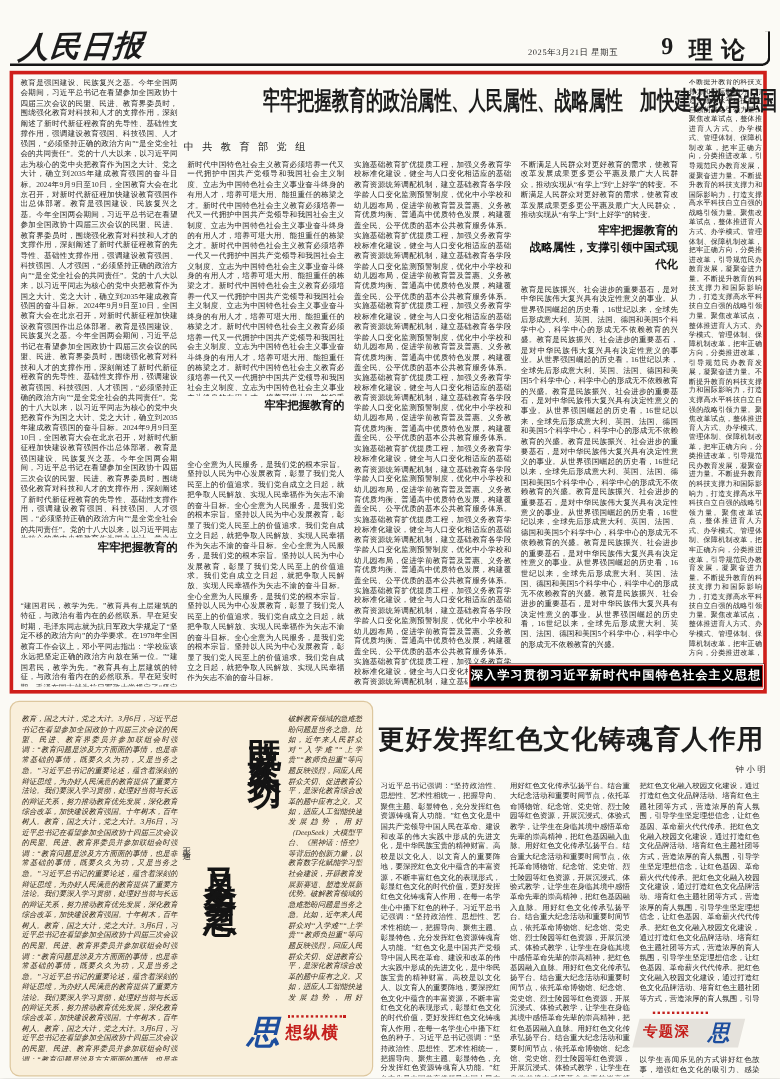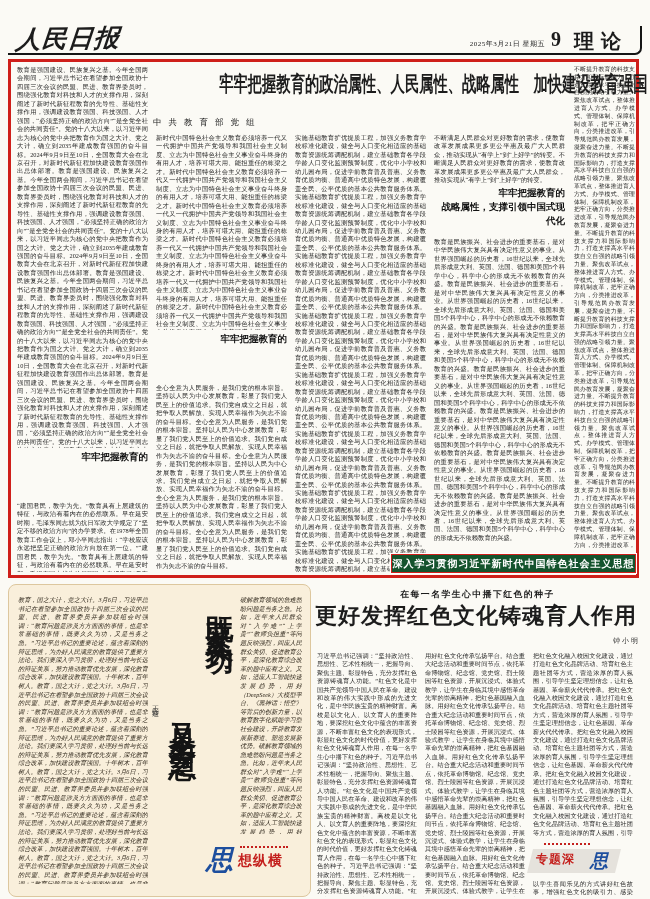--- a/index.html
+++ b/index.html
@@ -6,37 +6,37 @@
   .page{position:relative;width:650px;height:899px;background:#fbfaf5;overflow:hidden;
         font-family:"Liberation Serif","DejaVu Serif",serif;color:#1c1c1c;
         box-shadow:2px 2px 4px rgba(0,0,0,.25);}
   
   .masthead{position:absolute;left:16px;top:22px;font-size:25px;font-weight:bold;
             font-style:italic;transform:skewX(-6deg) rotate(-1deg);letter-spacing:1px;}
   .header-rule{position:absolute;left:8px;top:26px;width:632px;height:27px;
                border-bottom:2px solid #151515;border-right:2px solid #151515;
                border-bottom-right-radius:7px;}
   .header-date{position:absolute;left:440px;top:39px;width:105px;font-size:7px;
-               text-align:right;letter-spacing:.5px;}
+               letter-spacing:.5px;}
   .page-no{position:absolute;left:551px;top:28px;font-size:20px;font-weight:bold;}
   .section-name{position:absolute;left:574px;top:28px;font-size:20px;font-weight:bold;letter-spacing:7px;}
   
   .red-box{position:absolute;left:8px;top:59px;width:625px;height:513px;border:3px solid #cf1f1a;background:#fbfaf5;}
   .headline{position:absolute;left:153px;top:70px;width:414px;text-align:center;white-space:nowrap;
             font-family:"Liberation Sans","DejaVu Sans",sans-serif;font-weight:bold;font-size:21px;
             transform:scaleX(.68);transform-origin:center;}
   .byline{position:absolute;left:153px;top:117px;width:414px;
           font-size:8.5px;letter-spacing:7px;color:#222;}
   .colwrap{position:absolute;overflow:hidden;font-size:6.3px;line-height:8.45px;
            text-align:justify;color:#262626;}
   .col-narrow{font-size:5.9px;line-height:7.8px;}
   .subhead{position:absolute;overflow:hidden;font-weight:bold;font-size:9.5px;line-height:14px;color:#111;}
   .subhead .l1{display:block;text-align:right;}
   .subhead .rest{display:block;text-align:right;}
-  .banner{position:absolute;left:390px;top:553px;width:247px;height:21px;background:#14532d;
+  .banner{position:absolute;left:390px;top:553px;width:247px;height:21px;background:#000000;
           color:#fff;font-family:"Liberation Sans","DejaVu Sans",sans-serif;font-weight:bold;
           font-size:10px;line-height:21px;text-align:center;letter-spacing:1px;
           box-shadow:inset 0 0 0 1px #fff,inset 0 0 0 2px #cf1f1a;}
   
   .tan-box{position:absolute;left:8px;top:584px;width:301px;height:311px;background:#f9efdb;
            border:1px solid #ddc79e;border-radius:8px;overflow:hidden;}
   .tan-text{position:absolute;overflow:hidden;font-size:6.2px;line-height:8.6px;
             text-align:justify;color:#30281c;font-style:italic;}
   .vtitle{position:absolute;writing-mode:vertical-rl;font-weight:bold;font-size:28px;
           letter-spacing:6px;color:#141414;}
@@ -103,21 +103,20 @@
   <div class="vauthor" style="left:150px;top:700px;height:60px;">王彭迪</div>
   <div class="vtitle" style="left:200px;top:594px;height:216px;">既要久久为功</div>
   <div class="vtitle" style="left:163px;top:700px;height:194px;">又是当务之急</div>
   <div class="tan-text" style="left:240px;top:596px;width:62px;height:238px;">破解教育领域的急难愁盼问题是当务之急。比如，近年来人民群众对“入学难”“上学贵”“教师负担重”等问题反映强烈，回应人民群众关切、促进教育公平，是深化教育综合改革的题中应有之义。又如，适应人工智能快速发展趋势，用好（DeepSeek）大模型平台、《黑神话：悟空》等背后的创新力量，以教育数字化赋能学习型社会建设，开辟教育发展新赛道、塑造发展新优势。破解教育领域的急难愁盼问题是当务之急。比如，近年来人民群众对“入学难”“上学贵”“教师负担重”等问题反映强烈，回应人民群众关切、促进教育公平，是深化教育综合改革的题中应有之义。又如，适应人工智能快速发展趋势，用好（DeepSeek）大模型平台、《黑神话：悟空》等背后的创新力量，以教育数字化赋能学习型社会建设，开辟教育发展新赛道、塑造发展新优势。</div>
   <div class="label-sxzh">
     <span class="deco"></span>
     <span class="big">思</span>
     <span class="small">想纵横</span>
   </div>
 
-  <div class="kicker">在每一名学生心中播下红色的种子</div>
   <div class="headline2">更好发挥红色文化铸魂育人作用</div>
   <div class="author2">钟小明</div>
   <div class="colwrap" style="left:317px;top:652px;width:100px;height:245px;font-size:6.2px;line-height:8.4px;">习近平总书记强调：“坚持政治性、思想性、艺术性相统一，把握导向、聚焦主题、彰显特色，充分发挥红色资源铸魂育人功能。”红色文化是中国共产党领导中国人民在革命、建设和改革的伟大实践中形成的先进文化，是中华民族宝贵的精神财富。高校是以文化人、以文育人的重要阵地，要深挖红色文化中蕴含的丰富资源，不断丰富红色文化的表现形式，彰显红色文化的时代价值，更好发挥红色文化铸魂育人作用，在每一名学生心中播下红色的种子。习近平总书记强调：“坚持政治性、思想性、艺术性相统一，把握导向、聚焦主题、彰显特色，充分发挥红色资源铸魂育人功能。”红色文化是中国共产党领导中国人民在革命、建设和改革的伟大实践中形成的先进文化，是中华民族宝贵的精神财富。高校是以文化人、以文育人的重要阵地，要深挖红色文化中蕴含的丰富资源，不断丰富红色文化的表现形式，彰显红色文化的时代价值，更好发挥红色文化铸魂育人作用，在每一名学生心中播下红色的种子。习近平总书记强调：“坚持政治性、思想性、艺术性相统一，把握导向、聚焦主题、彰显特色，充分发挥红色资源铸魂育人功能。”红色文化是中国共产党领导中国人民在革命、建设和改革的伟大实践中形成的先进文化，是中华民族宝贵的精神财富。高校是以文化人、以文育人的重要阵地，要深挖红色文化中蕴含的丰富资源，不断丰富红色文化的表现形式，彰显红色文化的时代价值，更好发挥红色文化铸魂育人作用，在每一名学生心中播下红色的种子。</div>
   <div class="colwrap" style="left:425px;top:652px;width:100px;height:245px;font-size:6.2px;line-height:8.4px;">用好红色文化传承弘扬平台。结合重大纪念活动和重要时间节点，依托革命博物馆、纪念馆、党史馆、烈士陵园等红色资源，开展沉浸式、体验式教学，让学生在身临其境中感悟革命先辈的崇高精神，把红色基因融入血脉。用好红色文化传承弘扬平台。结合重大纪念活动和重要时间节点，依托革命博物馆、纪念馆、党史馆、烈士陵园等红色资源，开展沉浸式、体验式教学，让学生在身临其境中感悟革命先辈的崇高精神，把红色基因融入血脉。用好红色文化传承弘扬平台。结合重大纪念活动和重要时间节点，依托革命博物馆、纪念馆、党史馆、烈士陵园等红色资源，开展沉浸式、体验式教学，让学生在身临其境中感悟革命先辈的崇高精神，把红色基因融入血脉。用好红色文化传承弘扬平台。结合重大纪念活动和重要时间节点，依托革命博物馆、纪念馆、党史馆、烈士陵园等红色资源，开展沉浸式、体验式教学，让学生在身临其境中感悟革命先辈的崇高精神，把红色基因融入血脉。用好红色文化传承弘扬平台。结合重大纪念活动和重要时间节点，依托革命博物馆、纪念馆、党史馆、烈士陵园等红色资源，开展沉浸式、体验式教学，让学生在身临其境中感悟革命先辈的崇高精神，把红色基因融入血脉。</div>
   <div class="colwrap" style="left:533px;top:652px;width:100px;height:184px;font-size:6.2px;line-height:8.4px;">把红色文化融入校园文化建设，通过打造红色文化品牌活动、培育红色主题社团等方式，营造浓厚的育人氛围，引导学生坚定理想信念，让红色基因、革命薪火代代传承。把红色文化融入校园文化建设，通过打造红色文化品牌活动、培育红色主题社团等方式，营造浓厚的育人氛围，引导学生坚定理想信念，让红色基因、革命薪火代代传承。把红色文化融入校园文化建设，通过打造红色文化品牌活动、培育红色主题社团等方式，营造浓厚的育人氛围，引导学生坚定理想信念，让红色基因、革命薪火代代传承。把红色文化融入校园文化建设，通过打造红色文化品牌活动、培育红色主题社团等方式，营造浓厚的育人氛围，引导学生坚定理想信念，让红色基因、革命薪火代代传承。把红色文化融入校园文化建设，通过打造红色文化品牌活动、培育红色主题社团等方式，营造浓厚的育人氛围，引导学生坚定理想信念，让红色基因、革命薪火代代传承。</div>
   <div class="label-ztss">
     <span class="bg"></span>
     <span class="deco"></span>
     <span class="t1">专题深</span>
     <span class="t2">思</span>

